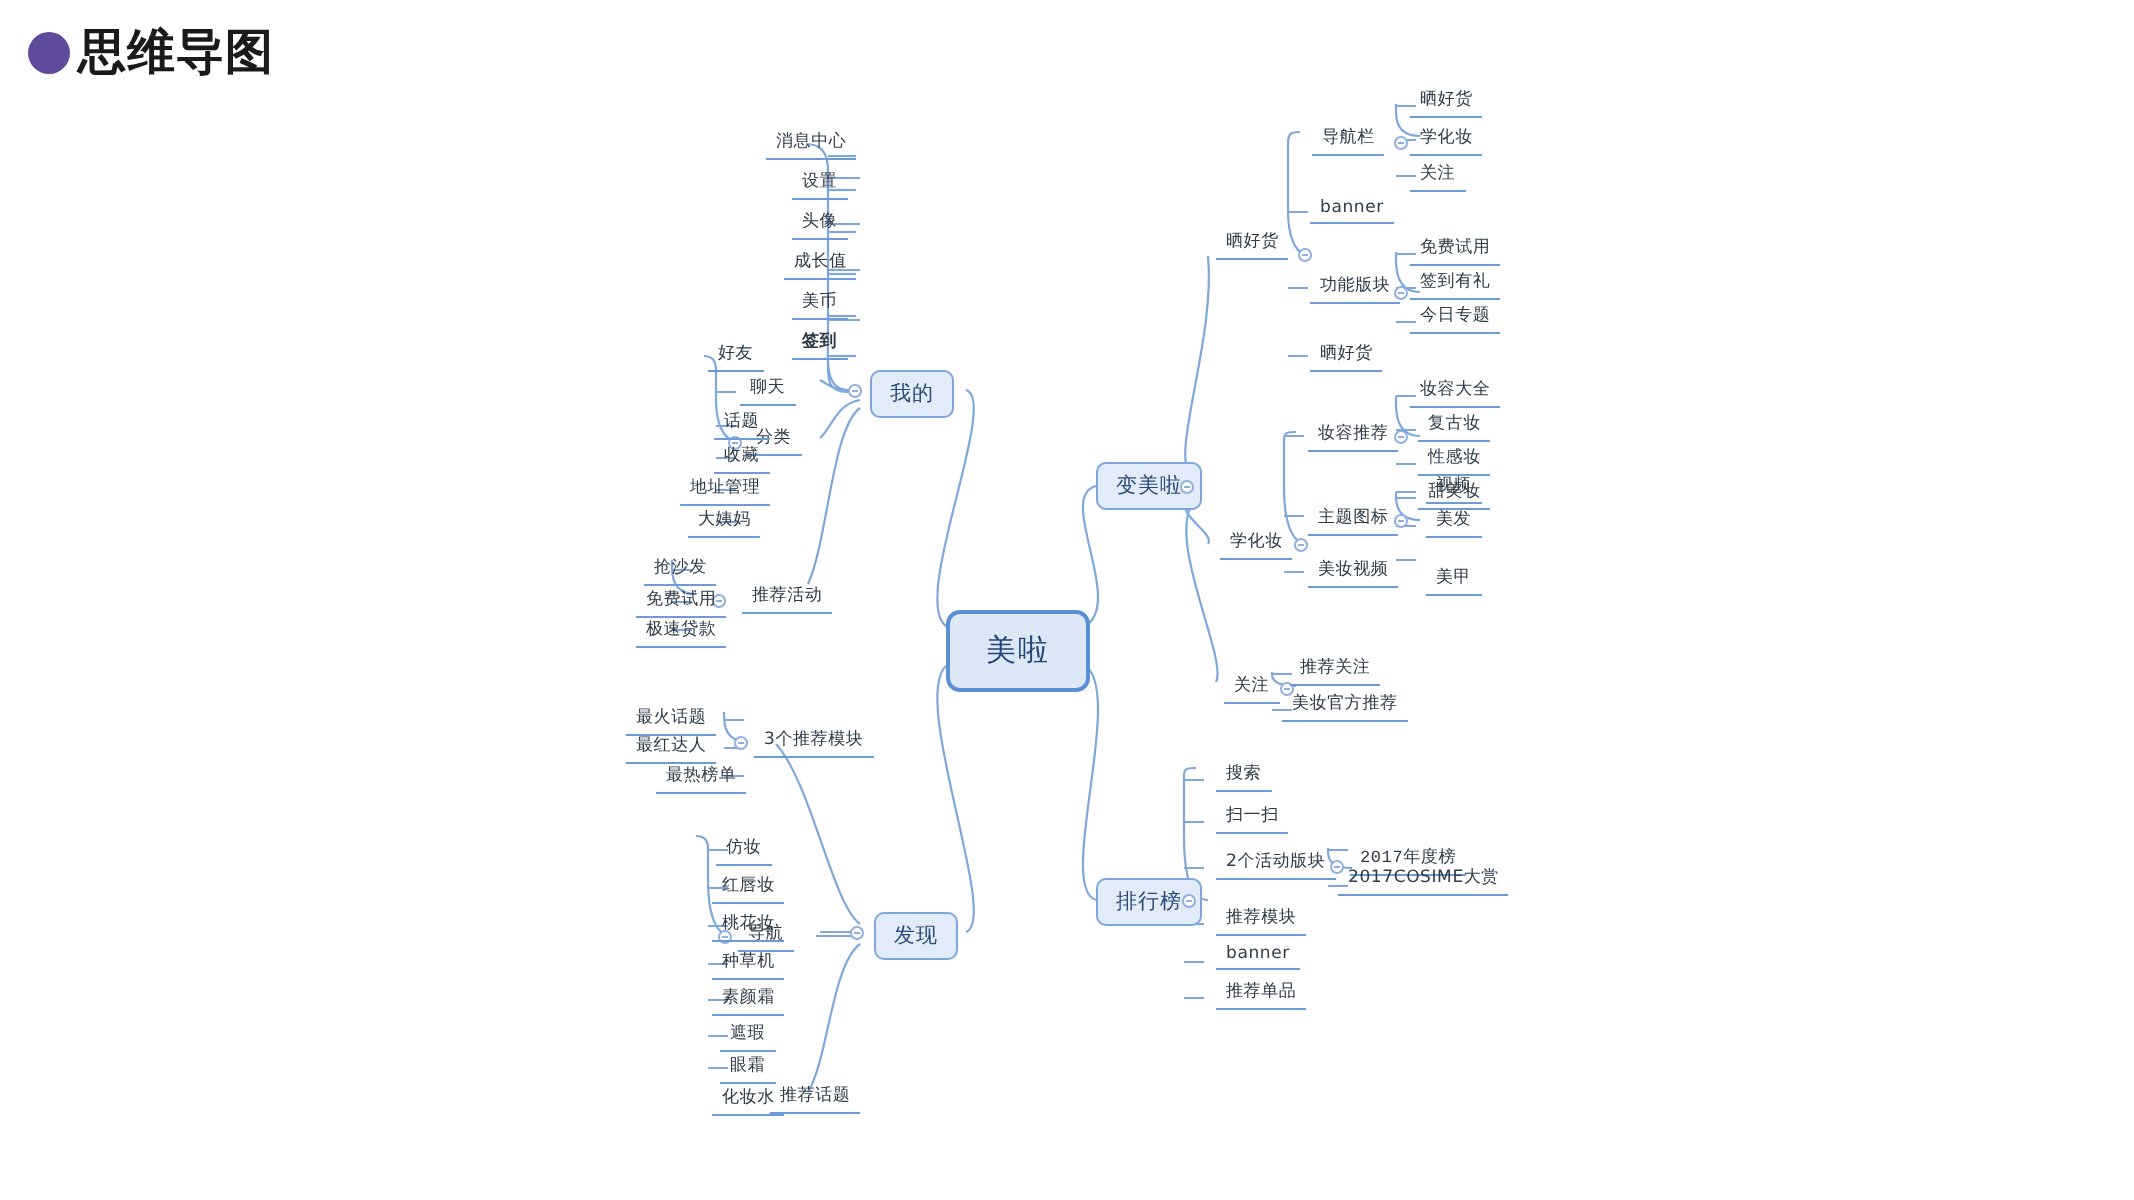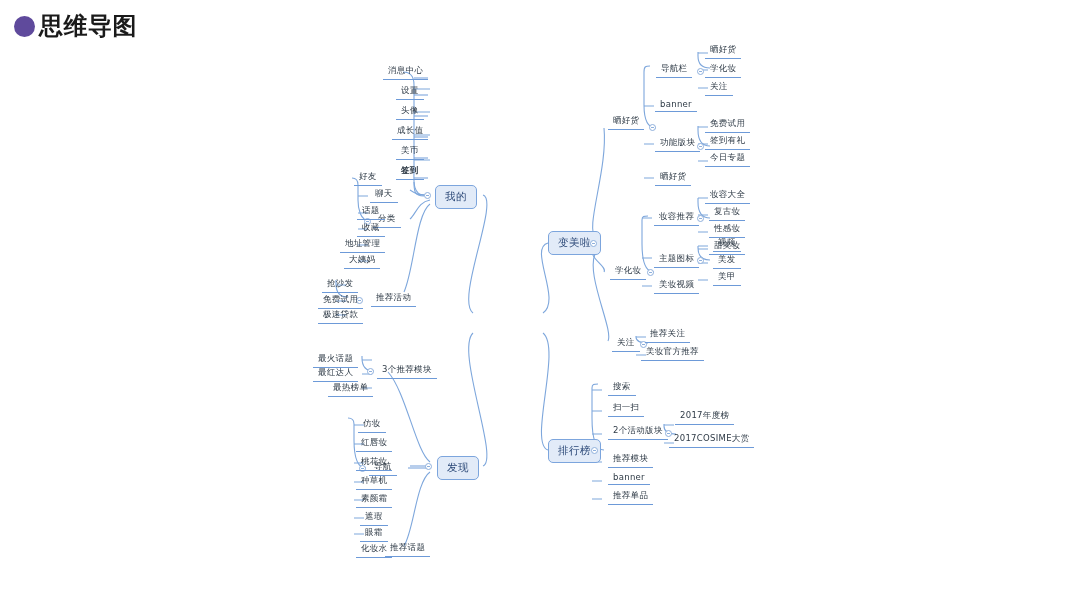--- a/index.html
+++ b/index.html
@@ -199,20 +199,21 @@
 
       <path d="M596 450 C 586 450 586 450 580 450"></path>
       <path d="M604 450 C 594 450 592 434 592 418 L 592 388 C 592 384 594 384 598 384"></path>
       <path d="M592 390 L 602 390 M592 411 L 602 411 M592 434 L 602 434 M592 462 L 602 462 M592 481 L 602 481 M592 499 L 602 499"></path>
 
       <path d="M676 434 C 666 434 664 430 664 426 L 664 424"></path>
       <path d="M664 425 L 674 425 M664 443 L 674 443"></path>
     </g>
   </svg>
 
+  <div class="node root" style="left:473px; top:305px;">美啦</div>
 
   <div class="node l2" style="left:435px; top:185px;">我的</div>
   <span class="toggle" style="left:424px; top:192px;"></span>
 
   <div class="node leaf" style="left:383px; top:64px;">消息中心</div>
   <div class="node leaf" style="left:396px; top:84px;">设置</div>
   <div class="node leaf" style="left:396px; top:104px;">头像</div>
   <div class="node leaf" style="left:392px; top:124px;">成长值</div>
   <div class="node leaf" style="left:396px; top:144px;">美币</div>
   <div class="node leaf" style="left:396px; top:164px;font-weight:bold;">签到</div>
@@ -282,37 +283,37 @@
   <span class="toggle" style="left:697px; top:215px;"></span>
   <div class="node leaf" style="left:705px; top:188px;">妆容大全</div>
   <div class="node leaf" style="left:709px; top:205px;">复古妆</div>
   <div class="node leaf" style="left:709px; top:222px;">性感妆</div>
   <div class="node leaf" style="left:709px; top:239px;">甜美妆</div>
 
   <div class="node leaf" style="left:654px; top:252px;">主题图标</div>
   <span class="toggle" style="left:697px; top:257px;"></span>
   <div class="node leaf" style="left:713px; top:236px;">视频</div>
   <div class="node leaf" style="left:713px; top:253px;">美发</div>
-  <div class="node leaf" style="left:713px; top:270px;">美甲</div>
+  <div class="node leaf" style="left:713px; top:282px;">美甲</div>
 
   <div class="node leaf" style="left:654px; top:278px;">美妆视频</div>
 
   <div class="node leaf" style="left:612px; top:336px;">关注</div>
   <span class="toggle" style="left:640px; top:341px;"></span>
   <div class="node leaf" style="left:645px; top:327px;">推荐关注</div>
   <div class="node leaf" style="left:641px; top:345px;">美妆官方推荐</div>
 
   <div class="node l2" style="left:548px; top:439px;">排行榜</div>
   <span class="toggle" style="left:591px; top:447px;"></span>
 
   <div class="node leaf" style="left:608px; top:380px;">搜索</div>
   <div class="node leaf" style="left:608px; top:401px;">扫一扫</div>
 
   <div class="node leaf" style="left:608px; top:424px;">2个活动版块</div>
   <span class="toggle" style="left:665px; top:430px;"></span>
-  <div class="node leaf" style="left:675px; top:409px;">2017年度榜</div>
+  <div class="node leaf" style="left:675px; top:422px;font-family:Liberation Mono, monospace;">2017年度榜</div>
   <div class="node leaf" style="left:669px; top:432px;">2017COSIME大赏</div>
 
   <div class="node leaf" style="left:608px; top:452px;">推荐模块</div>
   <div class="node leaf" style="left:608px; top:471px;">banner</div>
   <div class="node leaf" style="left:608px; top:489px;">推荐单品</div>
 
 </div>
 
 </body></html>

